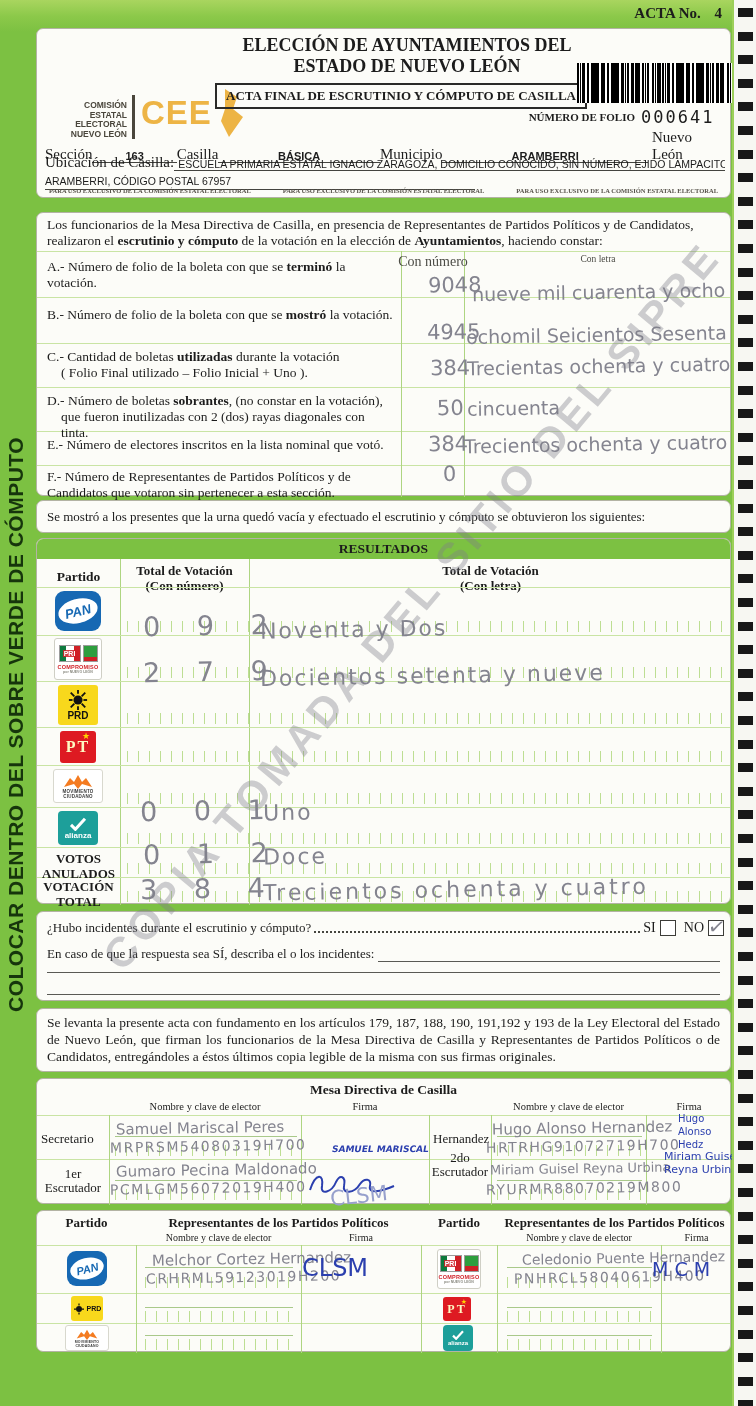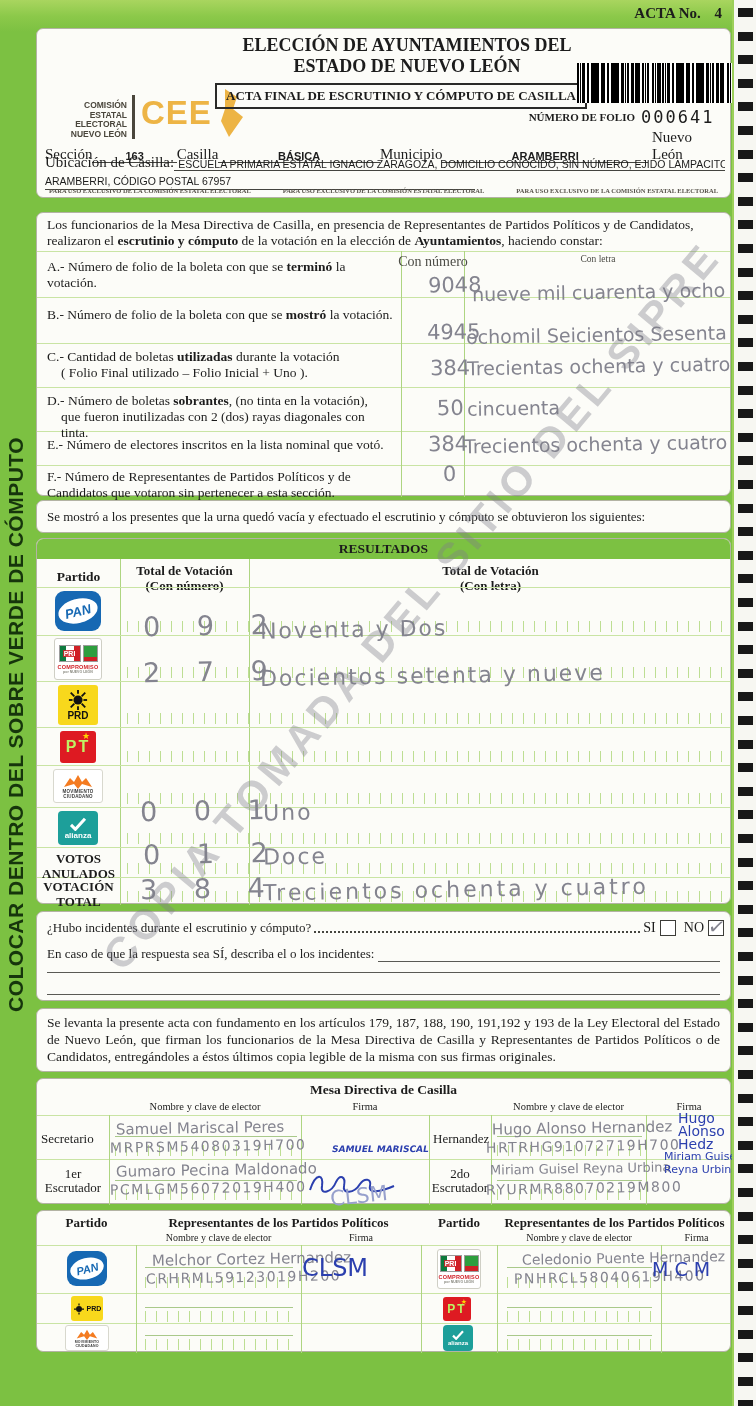--- a/index.html
+++ b/index.html
@@ -41,21 +41,21 @@
   .pri-top{display:flex;gap:2px;align-items:center;justify-content:center;}
   .pri-flag{display:flex;width:20px;height:15px;border:1px solid #9c9c9c;align-items:center;justify-content:center;background:linear-gradient(90deg,#0d7a3e 0 32%,#fff 32% 68%,#d01f26 68% 100%);}
   .pri-flag b{color:#fff;background:rgba(208,31,38,.85);font:bold 7px "Liberation Sans",sans-serif;padding:0 1px;}
   .pvem{width:13px;height:15px;border:1px solid #9c9c9c;background:linear-gradient(180deg,#2e9e3f 0 70%,#d01f26 70% 100%);}
   .pri-comp{color:#d01f26;font:bold 5.5px "Liberation Sans",sans-serif;margin-top:2px;letter-spacing:.2px;}
   .pri-sub{color:#8a8a80;font:bold 3.5px "Liberation Sans",sans-serif;}
   .logo-prd{background:#f8d81c;border-radius:3px;}
   .logo-prd b{color:#111;font-family:"Liberation Sans",sans-serif;}
   .logo-pt{background:#de1a22;border-radius:3px;position:absolute;}
   .pt-star{position:absolute;top:1px;right:6px;color:#ffd400;font-size:9px;line-height:9px;}
-  .logo-pt b{color:#bef264;font-family:Liberation Sans, sans-serif;letter-spacing:2px;}
+  .logo-pt b{color:#fef9c3;font-family:Liberation Serif, serif;letter-spacing:2px;}
   .logo-mc{background:#fff;border:1px solid #d8d8ce;border-radius:3px;}
   .mc-txt{font:bold 4.5px "Liberation Sans",sans-serif;color:#3a3a3a;line-height:5px;letter-spacing:.2px;}
   .logo-ali{background:#1d9f9a;border-radius:4px;}
   .logo-ali b{color:#fff;font-family:"Liberation Sans",sans-serif;text-transform:lowercase;}
   
   .chk{display:inline-block;width:14px;height:14px;border:1.5px solid #3c3c38;background:#fff;vertical-align:-2px;}
   .dots{flex:1;border-bottom:2px dotted #45453f;height:11px;margin:0 3px;}
   .barcode{position:absolute;background-color:#fff;
      background-image:repeating-linear-gradient(90deg,#000 0 2px,transparent 2px 5px),
                       repeating-linear-gradient(90deg,#000 0 1px,transparent 1px 3.4px),
@@ -132,21 +132,21 @@
     <div class="hline" style="top:218px"></div>
     <div class="hline" style="top:252px"></div>
     <div class="vline" style="left:364px;top:38px;height:246px"></div>
     <div class="vline" style="left:427px;top:38px;height:246px"></div>
     <div class="abs ser ctr" style="left:358px;top:41px;width:76px;font-size:14px;color:#4c4c46">Con número</div>
     <div class="abs ser ctr" style="left:427px;top:41px;width:268px;font-size:9.5px;color:#4c4c46">Con letra</div>
 
     <div class="abs ser" style="left:10px;top:46px;width:348px;font-size:13.5px"><span>A.- Número de folio de la boleta con que se </span><b>terminó</b><span> la votación.</span></div>
     <div class="abs ser" style="left:10px;top:94px;width:348px;font-size:13.5px"><span>B.- Número de folio de la boleta con que se </span><b>mostró</b><span> la votación.</span></div>
     <div class="abs ser" style="left:10px;top:136px;width:348px;font-size:13.5px"><span>C.- Cantidad de boletas </span><b>utilizadas</b><span> durante la votación</span><div style="margin-left:14px">( Folio Final utilizado – Folio Inicial + Uno ).</div></div>
-    <div class="abs ser" style="left:10px;top:180px;width:348px;font-size:13.5px"><span>D.- Número de boletas </span><b>sobrantes</b><span>, (no tinta en la votación),</span><div style="margin-left:14px">que fueron inutilizadas con 2 (dos) rayas diagonales con tinta.</div></div>
+    <div class="abs ser" style="left:10px;top:180px;width:348px;font-size:13.5px"><span>D.- Número de boletas </span><b>sobrantes</b><span>, (no constar en la votación),</span><div style="margin-left:14px">que fueron inutilizadas con 2 (dos) rayas diagonales con tinta.</div></div>
     <div class="abs ser" style="left:10px;top:224px;width:348px;font-size:13.5px"><span>E.- Número de electores inscritos en la lista nominal que votó.</span></div>
     <div class="abs ser" style="left:10px;top:256px;width:348px;font-size:13.5px"><span>F.- Número de Representantes de Partidos Políticos y de</span><div style="margin-left:0">Candidatos que votaron sin pertenecer a esta sección.</div></div>
   </div>
 
   <div class="hw" style="left:428px;top:273px;font-size:21px">9048</div>
   <div class="hw" style="left:472px;top:281px;font-size:19px">nueve mil cuarenta y ocho</div>
   <div class="hw" style="left:427px;top:320px;font-size:21px">4945</div>
   <div class="hw" style="left:466px;top:323px;font-size:19px">öchomil Seicientos Sesenta y cinco</div>
   <div class="hw" style="left:430px;top:356px;font-size:21px">384</div>
   <div class="hw" style="left:467px;top:355px;font-size:19px">Trecientas ochenta y cuatro</div>
@@ -297,41 +297,41 @@
     <div class="vline" style="left:264px;top:36px;height:90px"></div>
     <div class="vline" style="left:392px;top:36px;height:90px"></div>
     <div class="vline" style="left:454px;top:36px;height:90px"></div>
     <div class="vline" style="left:609px;top:36px;height:90px"></div>
     <div class="abs ser" style="left:4px;top:52px;font-size:13px">Secretario</div>
     <div class="abs ser" style="left:396px;top:52px;font-size:13px">Hernandez</div>
     <div class="abs ser ctr" style="left:4px;top:88px;width:64px;font-size:13px;line-height:14px">
         <div>1er</div>
         <div>Escrutador</div>
       </div>
-    <div class="abs ser ctr" style="left:394px;top:88px;width:58px;font-size:13px;line-height:14px">
+    <div class="abs ser ctr" style="left:394px;top:72px;width:58px;font-size:13px;line-height:14px">
         <div>2do</div>
         <div>Escrutador</div>
       </div>
 
     <div class="wline" style="left:78px;top:57px;width:182px"></div>
     <div class="comb" style="left:78px;width:182px;top:66px"></div>
     <div class="wline" style="left:460px;top:57px;width:145px"></div>
     <div class="comb" style="left:460px;width:145px;top:66px"></div>
     <div class="wline" style="left:78px;top:101px;width:182px"></div>
     <div class="comb" style="left:78px;width:182px;top:110px"></div>
     <div class="wline" style="left:460px;top:101px;width:145px"></div>
     <div class="comb" style="left:460px;width:145px;top:110px"></div>
   </div>
 
   <div class="hw" style="left:116px;top:1119px;font-size:15px">Samuel Mariscal Peres</div>
   <div class="hw" style="left:110px;top:1138px;font-size:14px;letter-spacing:1.5px">MRPRSM54080319H700</div>
   <div class="hwb" style="left:332px;top:1144px;font-size:9px;font-weight:bold;transform:skew(-10deg)">SAMUEL MARISCAL</div>
   <div class="hw" style="left:492px;top:1119px;font-size:15px">Hugo Alonso Hernandez</div>
   <div class="hw" style="left:486px;top:1138px;font-size:14px;letter-spacing:1.5px">HRTRHG91072719H700</div>
-  <div class="hwb" style="left:678px;top:1112px;font-size:14px;line-height:13px">
+  <div class="hwb" style="left:678px;top:1112px;font-size:10px;line-height:13px">
     <div>Hugo</div>
       <div>Alonso</div>
       <div>Hedz</div>
   </div>
   <div class="hw" style="left:116px;top:1161px;font-size:15px">Gumaro Pecina Maldonado</div>
   <div class="hw" style="left:110px;top:1180px;font-size:14px;letter-spacing:1.5px">PCMLGM56072019H400</div>
   <svg class="abs" style="left:306px;top:1168px;z-index:6" width="92" height="30" viewBox="0 0 92 30">
     <path d="M4 22 C10 4 18 6 16 18 C14 28 26 24 30 14 C34 6 40 8 38 18 C36 26 48 26 54 16 C58 10 66 10 64 18 C62 26 74 24 88 18" stroke="#2b3fae" stroke-width="2" fill="none"></path>
   </svg>
   <div class="hw" style="left:490px;top:1161px;font-size:13px">Miriam Guisel Reyna Urbina</div>

